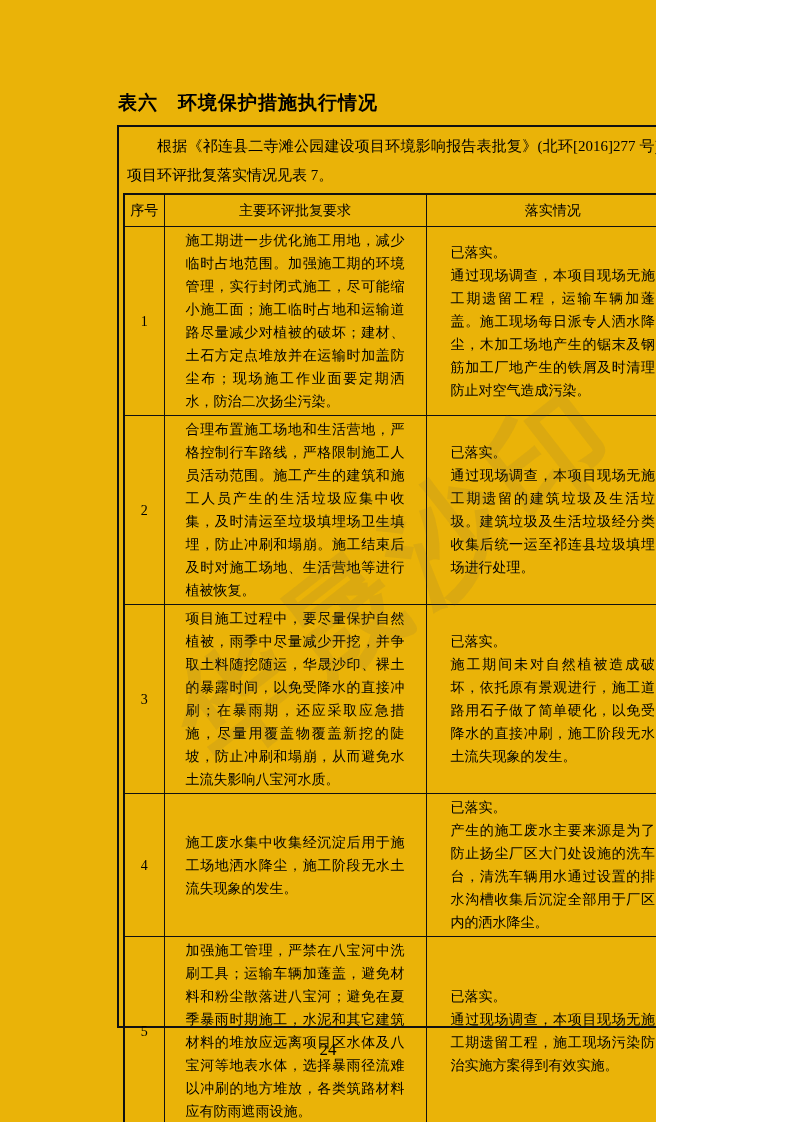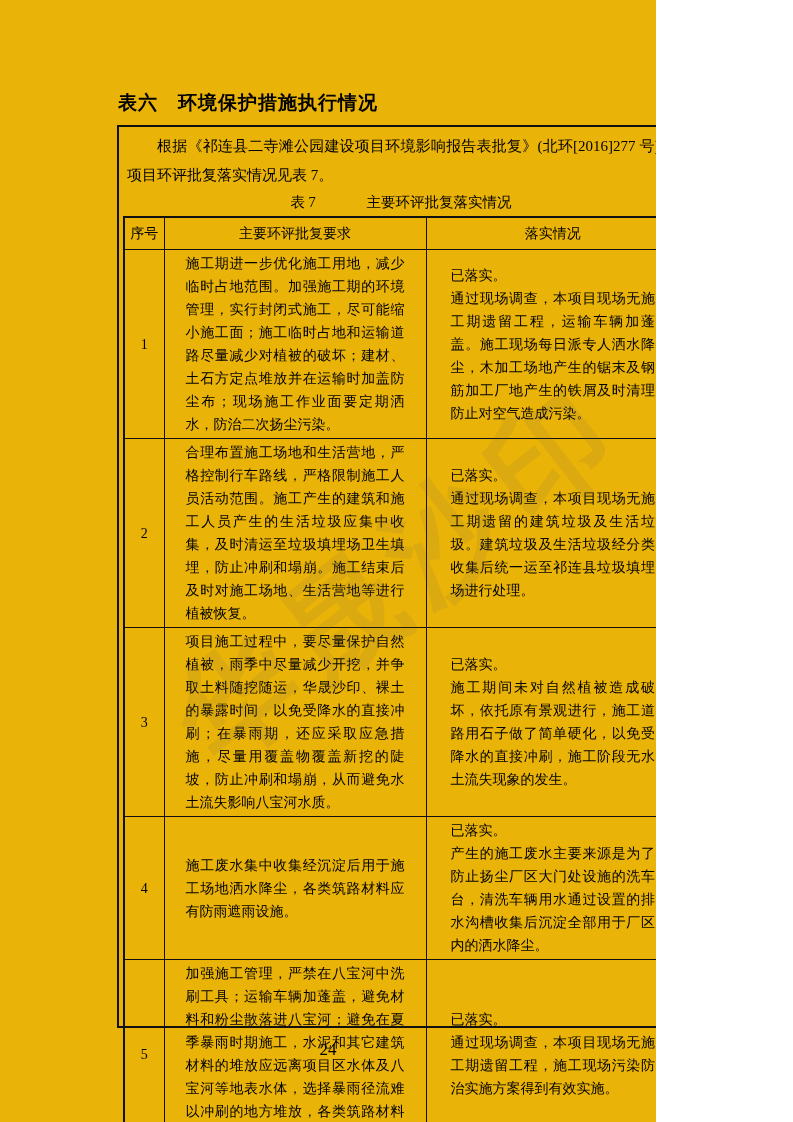--- a/index.html
+++ b/index.html
@@ -84,23 +84,20 @@
 <div id="page">
 
   <h1 class="page-title">表六　环境保护措施执行情况</h1>
 
   <div class="watermark">华晟沙印</div>
 
   <div class="doc-box">
 
     <p class="intro">根据《祁连县二寺滩公园建设项目环境影响报告表批复》(北环[2016]277 号)本项目环评批复落实情况见表 7。</p>
 
-    <div class="caption">
-      <span class="cap-label">表 7</span><span>主要环评批复落实情况</span>
-    </div>
 
     <table>
       <colgroup>
         <col style="width:40px">
         <col style="width:262px">
         <col style="width:254px">
       </colgroup>
       <thead>
         <tr>
           <th>序号</th>
@@ -128,21 +125,21 @@
         <tr>
           <td class="no">3</td>
           <td class="req">项目施工过程中，要尽量保护自然植被，雨季中尽量减少开挖，并争取土料随挖随运，华晟沙印、裸土的暴露时间，以免受降水的直接冲刷；在暴雨期，还应采取应急措施，尽量用覆盖物覆盖新挖的陡坡，防止冲刷和塌崩，从而避免水土流失影响八宝河水质。</td>
           <td class="impl">
             <div>已落实。</div>
             <div>施工期间未对自然植被造成破坏，依托原有景观进行，施工道路用石子做了简单硬化，以免受降水的直接冲刷，施工阶段无水土流失现象的发生。</div>
           </td>
         </tr>
         <tr>
           <td class="no">4</td>
-          <td class="req">施工废水集中收集经沉淀后用于施工场地洒水降尘，各类筑路材料应有防雨遮雨设施。</td>
+          <td class="req">施工废水集中收集经沉淀后用于施工场地洒水降尘，施工阶段无水土流失现象的发生。</td>
           <td class="impl">
             <div>已落实。</div>
             <div>产生的施工废水主要来源是为了防止扬尘厂区大门处设施的洗车台，清洗车辆用水通过设置的排水沟槽收集后沉淀全部用于厂区内的洒水降尘。</div>
           </td>
         </tr>
         <tr>
           <td class="no">5</td>
           <td class="req">加强施工管理，严禁在八宝河中洗刷工具；运输车辆加蓬盖，避免材料和粉尘散落进八宝河；避免在夏季暴雨时期施工，水泥和其它建筑材料的堆放应远离项目区水体及八宝河等地表水体，选择暴雨径流难以冲刷的地方堆放，各类筑路材料应有防雨遮雨设施。</td>
           <td class="impl">
             <div>已落实。</div>

